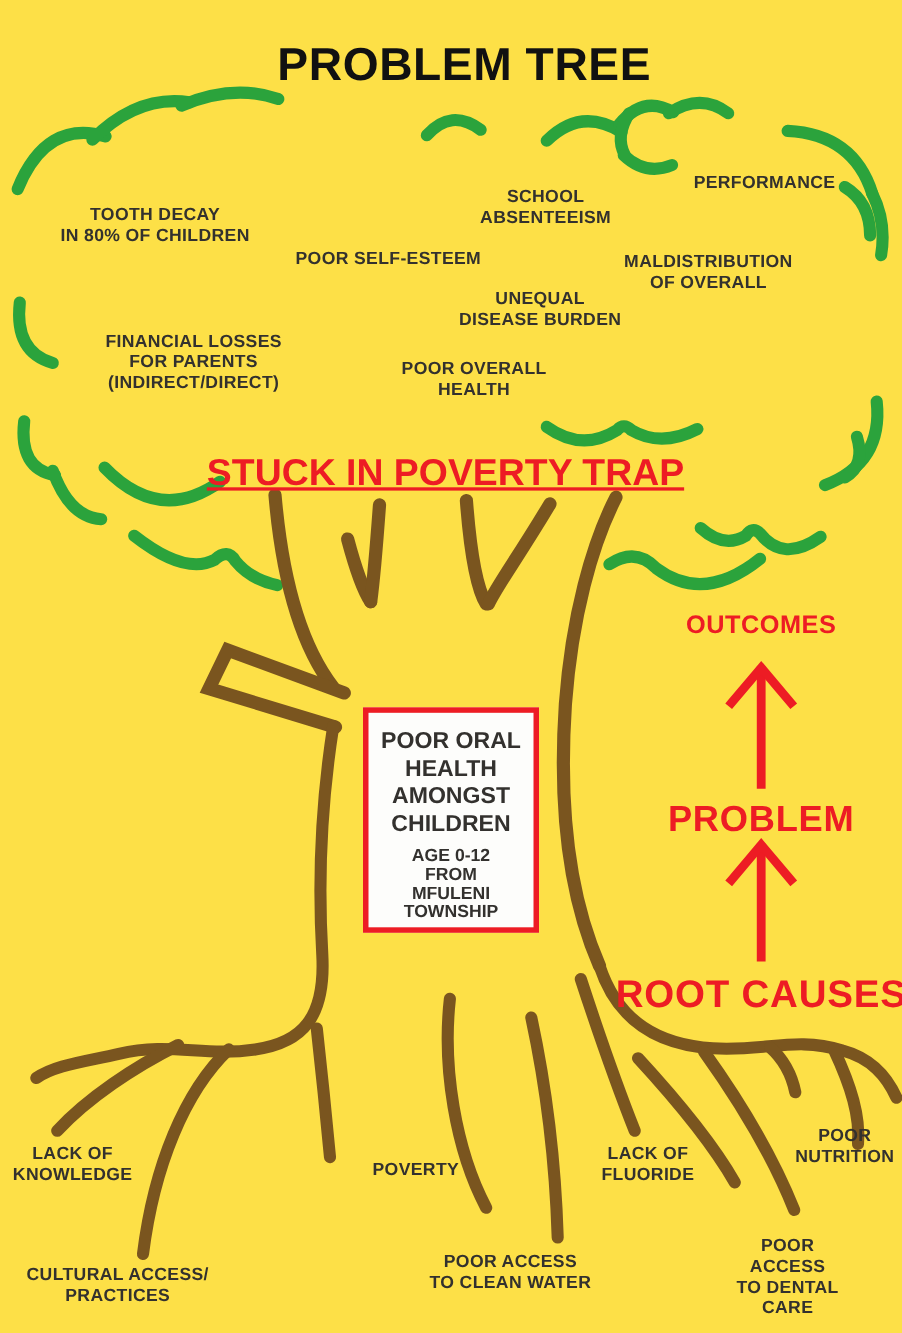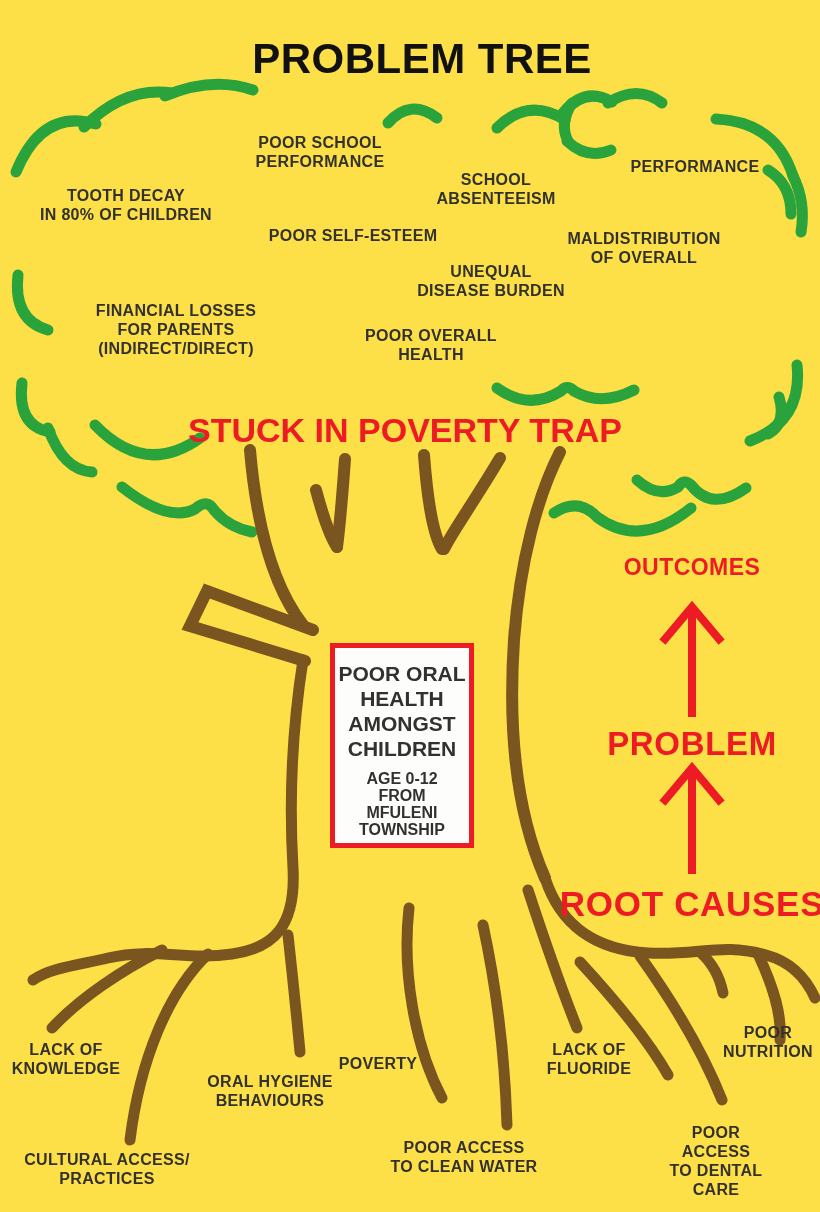--- a/index.html
+++ b/index.html
@@ -21,21 +21,21 @@
   }
   .trap{
     position:absolute;transform:translateX(-50%);
     font-weight:bold;font-size:34px;line-height:1;color:#ed1c24;white-space:nowrap;
   }
   .axis-lbl{
     position:absolute;transform:translateX(-50%);
     font-weight:bold;color:#ed1c24;line-height:1;white-space:nowrap;letter-spacing:.02em;
   }
   .problem-box{
-    position:absolute;left:330px;top:643px;width:144px;height:205px;
+    position:absolute;left:330px;top:643px;width:160px;height:205px;
     box-sizing:border-box;border:5px solid #ed1c24;background:#fdfdfb;
     text-align:center;padding-top:13px;
   }
   .problem-box .bt{font-weight:bold;font-size:21px;line-height:25px;white-space:pre-line;}
   .problem-box .bs{font-weight:bold;font-size:16px;line-height:17px;white-space:pre-line;margin-top:9px;}
   .green{stroke:#2ba33c;stroke-width:11;fill:none;stroke-linecap:round;}
   .brown{stroke:#7a551f;stroke-width:12;fill:none;stroke-linecap:round;stroke-linejoin:miter;}
   .brown-thin{stroke:#7a551f;stroke-width:11;fill:none;stroke-linecap:round;}
   .redline{stroke:#ed1c24;stroke-width:8;fill:none;stroke-linecap:square;stroke-linejoin:miter;}
 </style>
@@ -101,61 +101,57 @@
       <path class="redline" d="M665 639 L692 607 L719 639"></path>
     </g>
     <g>
       <path class="redline" d="M692 870 L692 771"></path>
       <path class="redline" d="M665 800 L692 768 L719 800"></path>
     </g>
   </svg>
 
   <div class="title" style="left:422px;top:38px;">PROBLEM TREE</div>
 
-  <div class="lbl" style="left:320px;top:133px;">POOR SCHOOL
-PERFORMANCE</div>
-  <div class="lbl" style="left:126px;top:186px;">TOOTH DECAY
+  <div class="lbl" style="left:141px;top:186px;">TOOTH DECAY
 IN 80% OF CHILDREN</div>
   <div class="lbl" style="left:496px;top:170px;">SCHOOL
 ABSENTEEISM</div>
   <div class="lbl" style="left:695px;top:157px;">PERFORMANCE</div>
   <div class="lbl" style="left:353px;top:226px;">POOR SELF-ESTEEM</div>
   <div class="lbl" style="left:644px;top:229px;">MALDISTRIBUTION
 OF OVERALL</div>
   <div class="lbl" style="left:491px;top:262px;">UNEQUAL
 DISEASE BURDEN</div>
   <div class="lbl" style="left:176px;top:301px;">FINANCIAL LOSSES
 FOR PARENTS
 (INDIRECT/DIRECT)</div>
   <div class="lbl" style="left:431px;top:326px;">POOR OVERALL
 HEALTH</div>
 
-  <div class="trap" style="left:405px;top:413px;">STUCK IN POVERTY TRAP</div>
+  <div class="trap" style="left:405px;top:413px;text-decoration:underline;">STUCK IN POVERTY TRAP</div>
 
   <div class="problem-box">
     <div class="bt">POOR ORAL
 HEALTH
 AMONGST
 CHILDREN</div>
     <div class="bs">AGE 0-12
 FROM
 MFULENI
 TOWNSHIP</div>
   </div>
 
   <div class="axis-lbl" style="left:692px;top:556px;font-size:23px;">OUTCOMES</div>
   <div class="axis-lbl" style="left:692px;top:727px;font-size:33px;">PROBLEM</div>
   <div class="axis-lbl" style="left:692px;top:886px;font-size:35px;">ROOT CAUSES</div>
 
   <div class="lbl" style="left:66px;top:1040px;">LACK OF
 KNOWLEDGE</div>
   <div class="lbl" style="left:107px;top:1150px;">CULTURAL ACCESS/
 PRACTICES</div>
-  <div class="lbl" style="left:270px;top:1072px;">ORAL HYGIENE
-BEHAVIOURS</div>
   <div class="lbl" style="left:378px;top:1054px;">POVERTY</div>
   <div class="lbl" style="left:464px;top:1138px;">POOR ACCESS
 TO CLEAN WATER</div>
   <div class="lbl" style="left:589px;top:1040px;">LACK OF
 FLUORIDE</div>
   <div class="lbl" style="left:716px;top:1123px;">POOR ACCESS
 TO DENTAL CARE</div>
   <div class="lbl" style="left:768px;top:1023px;text-align:center;">POOR
 NUTRITION</div>
 

